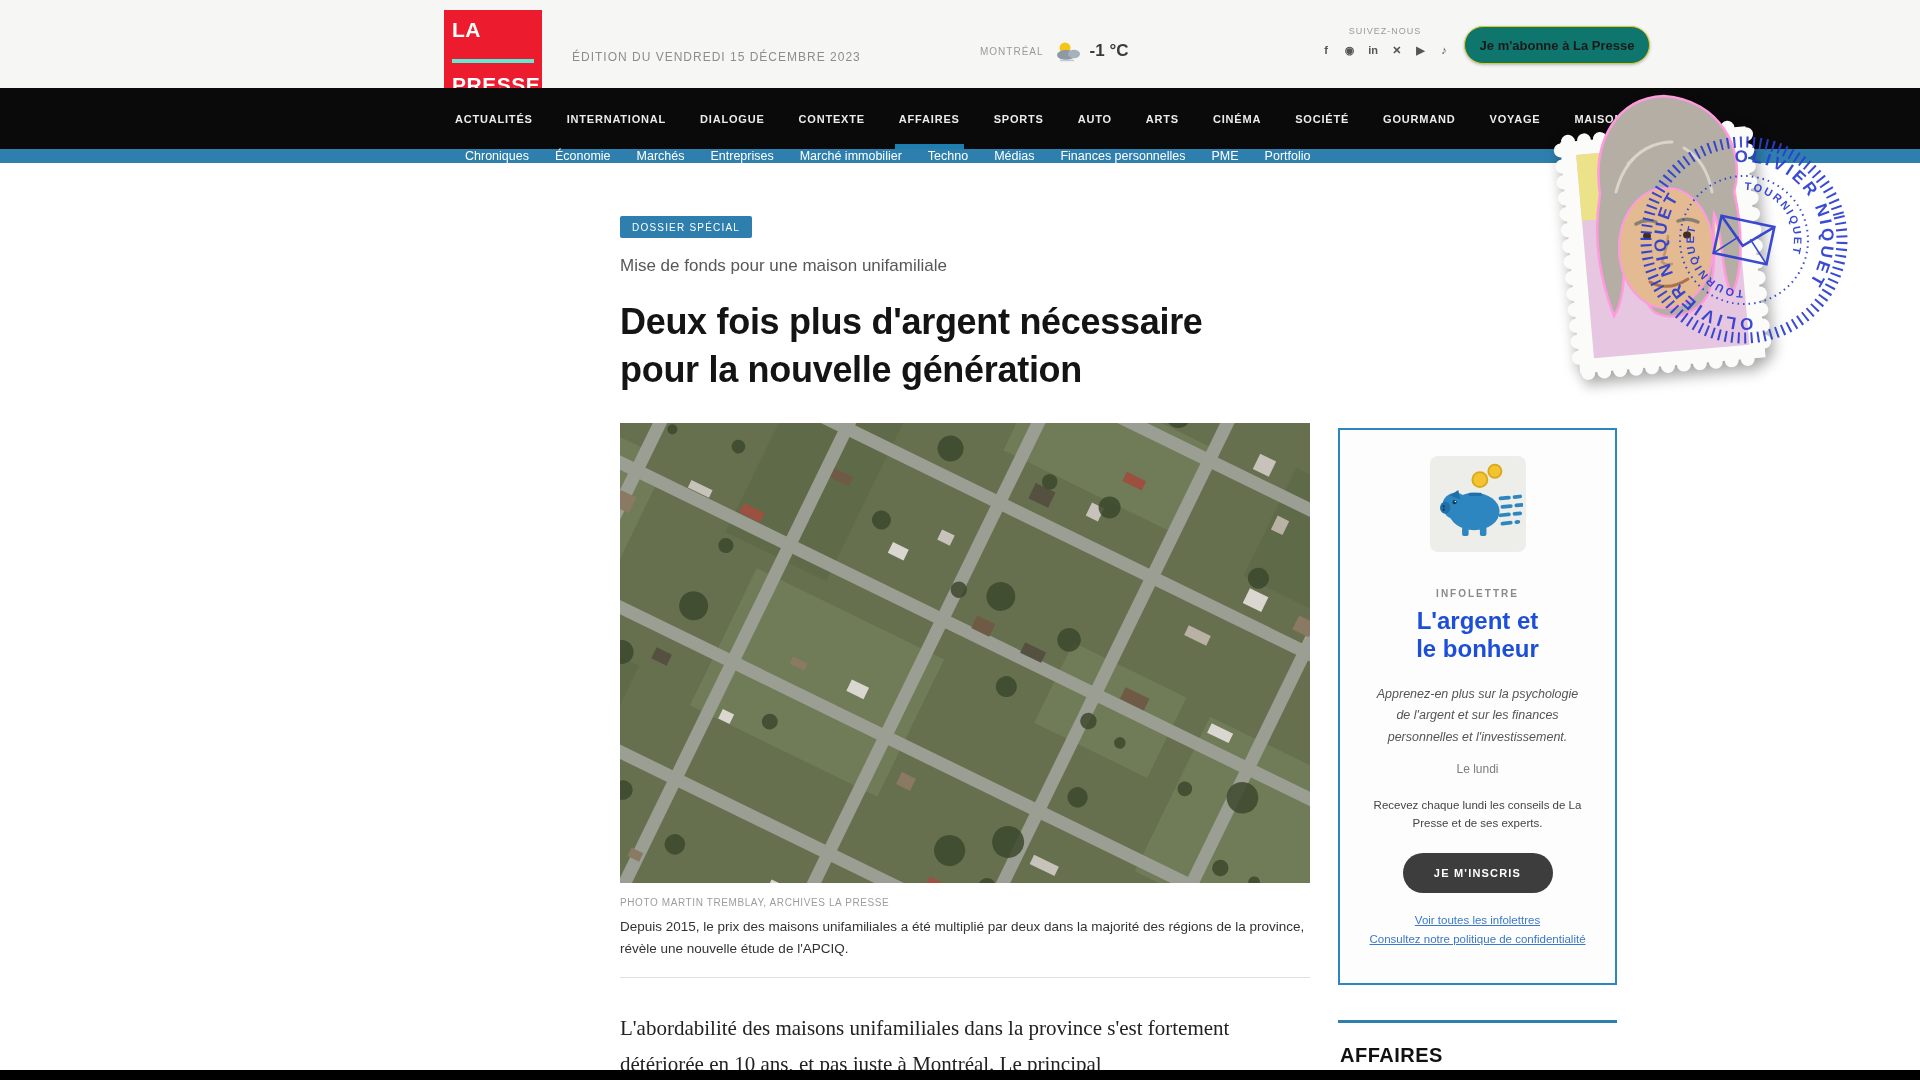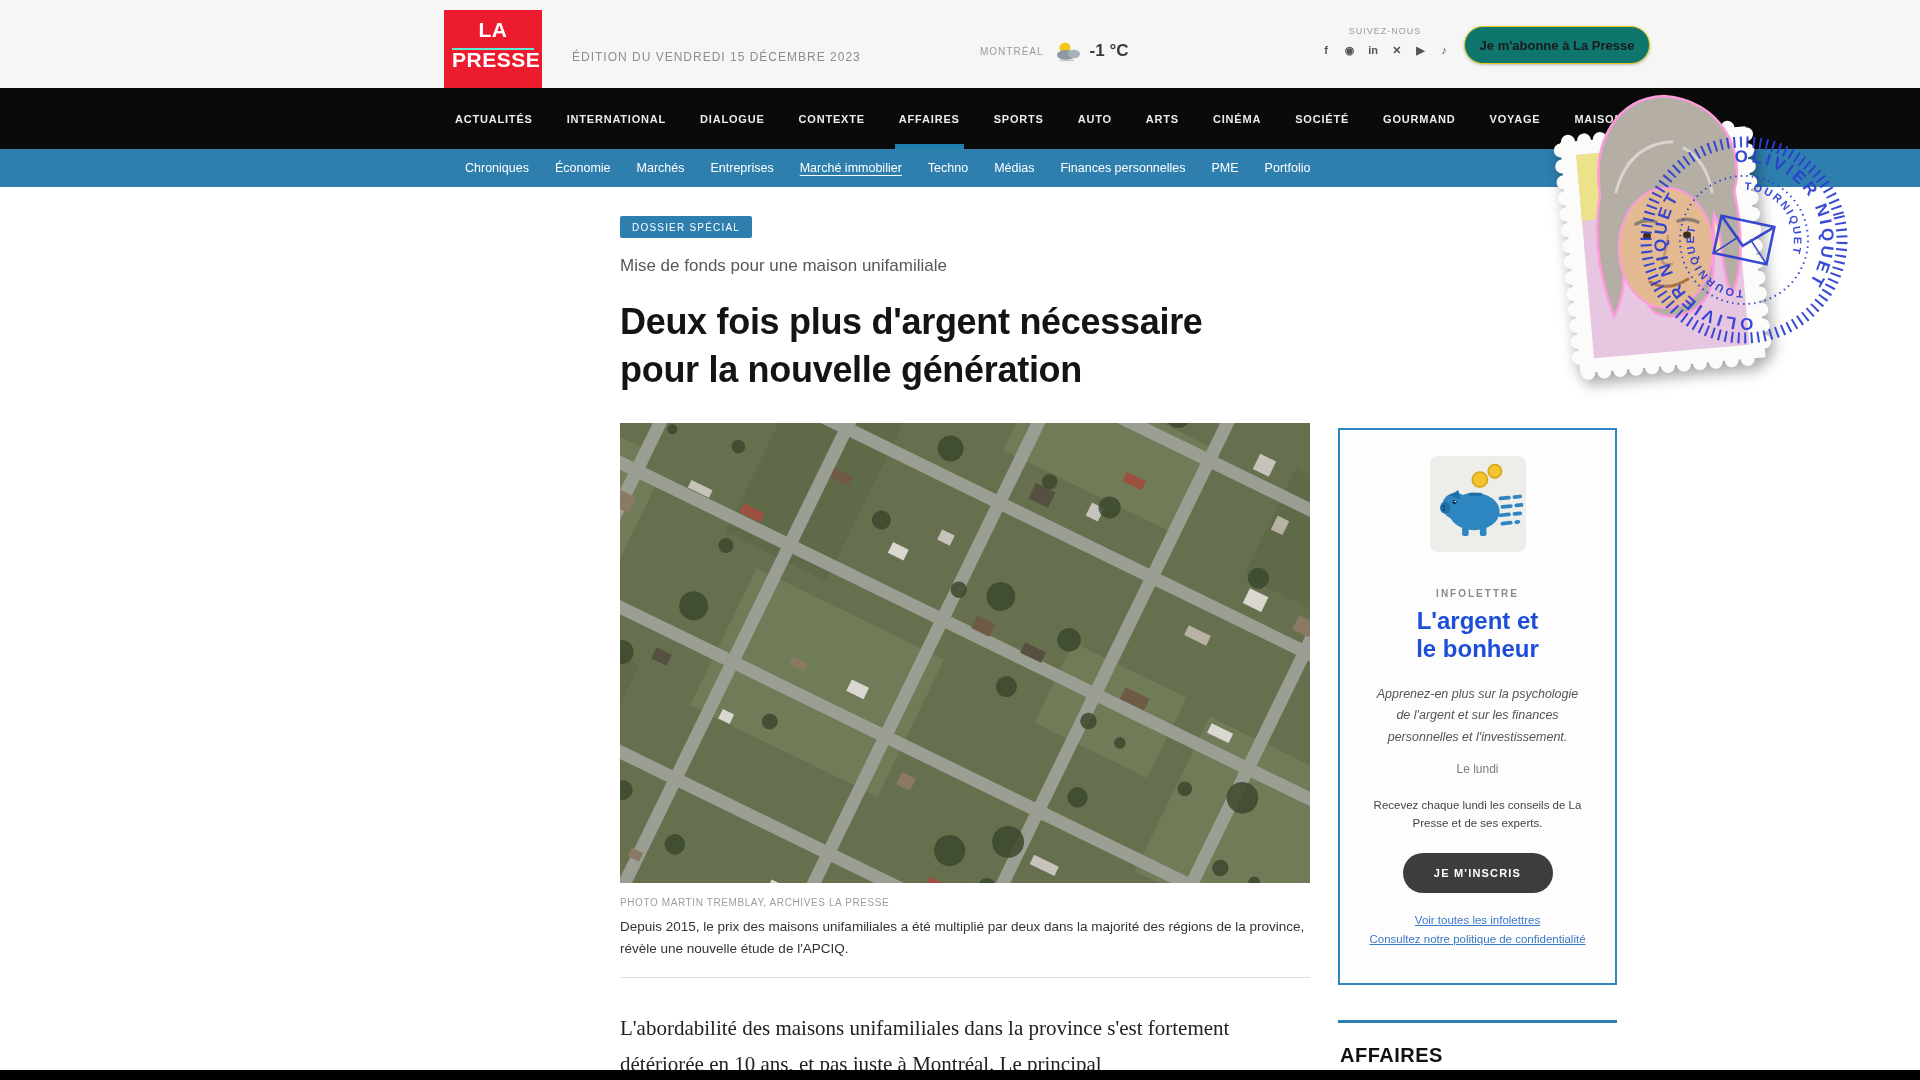--- a/index.html
+++ b/index.html
@@ -2,40 +2,40 @@
 <html><head>
 <meta charset="utf-8">
 <style>
   * { margin:0; padding:0; box-sizing:border-box; }
   html,body { width:1920px; height:1080px; }
   body { position:relative; overflow:hidden; background:#fff; font-family:"Liberation Sans", sans-serif; color:#1a1a1a; }
 
   
   .top-header { position:absolute; left:0; top:0; width:1920px; height:88px; background:#f6f6f4; }
   .logo { position:absolute; left:444px; top:10px; width:98px; height:78px; background:#ed1b2e; color:#fff; font-weight:bold; padding:10px 8px; line-height:0.95; letter-spacing:0.5px; }
-  .logo .l1 { font-size:21px; display:block;text-align:center; }
-  .logo .l2 { font-size:21px; display:block; margin-top:8px; border-top:2px solid #5eead4; padding-top:0; }
+  .logo .l1 { font-size:21px; display:block; }
+  .logo .l2 { font-size:21px; display:block; margin-top:19px; border-top:4px solid #5eead4; padding-top:12px; }
   .edition-date { position:absolute; left:572px; top:50px; font-size:12px; color:#8d8d8d; letter-spacing:1px; }
   .weather { position:absolute; left:980px; top:40px; display:flex; align-items:center; gap:8px; }
   .weather .city { font-size:10px; color:#9a9a9a; letter-spacing:1px; }
   .weather .temp { font-size:17px; color:#3a3a3a; font-weight:bold; }
   .follow-block { position:absolute; left:1318px; top:26px; width:134px; text-align:center; }
   .follow-label { font-size:9px; color:#9a9a9a; letter-spacing:1px; margin-bottom:6px; }
   .social-row { display:flex; justify-content:space-between; }
   .soc { width:16px; height:16px; font-size:11px; font-weight:bold; color:#555; display:flex; align-items:center; justify-content:center; cursor:pointer; }
   .subscribe-btn { position:absolute; left:1464px; top:26px; width:186px; height:38px; background:#0f766e; border:1px solid #e3cb17; border-radius:19px; font-size:13px; font-weight:bold; color:#1a1a1a; display:flex; align-items:center; justify-content:center; box-shadow:0 1px 3px rgba(0,0,0,.25); }
 
   
   .main-nav { position:absolute; left:0; top:88px; width:1920px; height:61px; background:#0a0a0a; }
   .main-nav ul { list-style:none; display:flex; gap:34px; padding-left:455px; height:100%; align-items:center; }
   .main-nav li { position:relative; color:#ececec; font-size:11px; font-weight:bold; letter-spacing:0.8px; height:100%; display:flex; align-items:center; cursor:pointer; }
   .main-nav li.active::after { content:""; position:absolute; left:-4px; right:-4px; bottom:0; height:5px; background:#1e7fae; }
 
   
-  .sub-nav { position:absolute; left:0; top:149px; width:1920px; height:38px; background:#2e7fae; }
+  .sub-nav { position:absolute; left:0; top:149px; width:1920px; height:14px; background:#2e7fae; }
   .sub-nav ul { list-style:none; display:flex; gap:26px; padding-left:465px; height:100%; align-items:center; }
   .sub-nav li { color:#fff; font-size:12.5px; cursor:pointer; white-space:nowrap; }
   .sub-nav li.active { text-decoration:underline; text-underline-offset:3px; }
 
   
   .article { position:absolute; left:620px; top:174px; width:690px; }
   .badge { display:inline-block; margin-top:42px; background:#2e7fae; color:#fff; font-size:10px; font-weight:normal; letter-spacing:1.2px; padding:6px 12px 5px; border-radius:2px; }
   .kicker { margin-top:18px; font-size:17px; color:#585858; }
   .headline { margin-top:22px; width:660px; font-size:36px; line-height:1.32; font-weight:bold; color:#141414; letter-spacing:-0.3px; }
   .photo-wrap { margin-top:30px; width:690px; height:460px; overflow:hidden; background:#66704f; }

